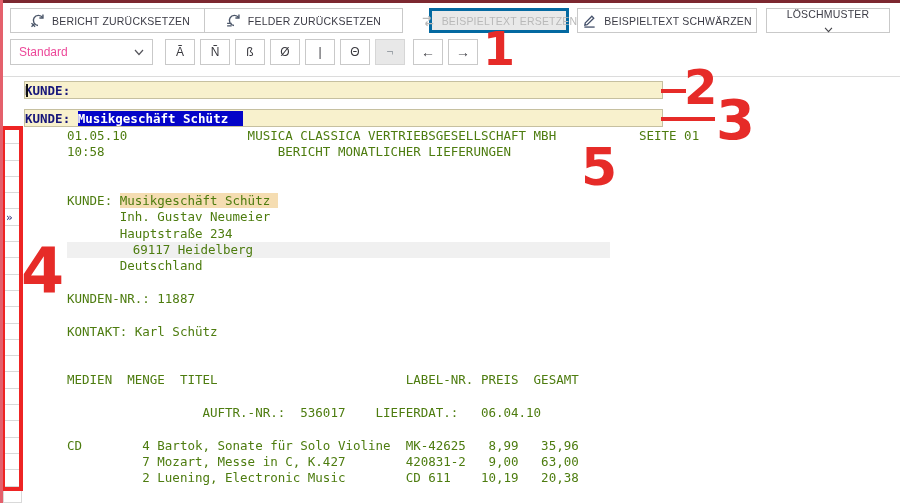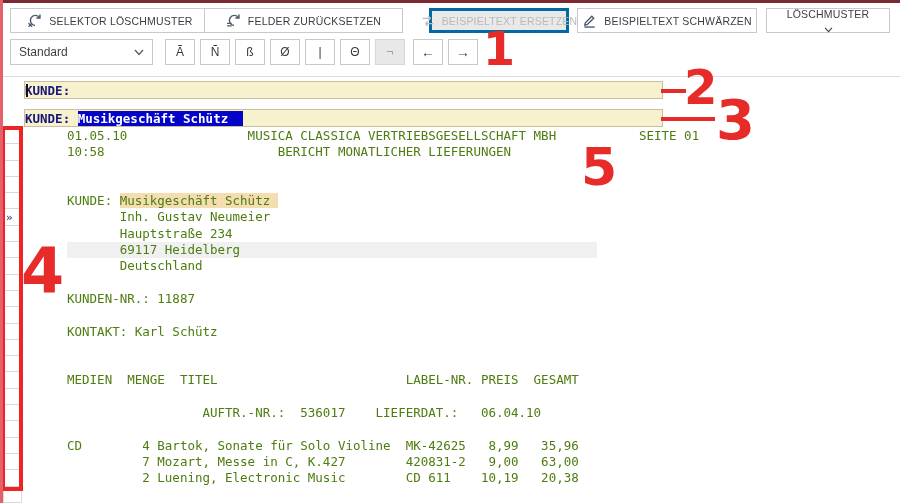--- a/index.html
+++ b/index.html
@@ -13,21 +13,21 @@
   
   .tb-btn{position:absolute;top:8px;height:25px;box-sizing:border-box;background:#fff;
           border:1px solid #c9c9c9;display:flex;align-items:center;justify-content:center;gap:7px;
           font-size:10.5px;letter-spacing:.2px;color:#3c3c46;white-space:nowrap;cursor:pointer;}
   .tb-btn.disabled{background:#e9e9e9;border:3px solid #0369a1;color:#b9b9b9;cursor:default;}
   .tb-btn svg{flex:0 0 auto;}
 
   
   .fmt-select{position:absolute;left:10px;top:39px;width:143px;height:26px;box-sizing:border-box;
               background:#fff;border:1px solid #c9c9c9;display:flex;align-items:center;
-              font-size:12px;color:#404040;padding:0 8px;justify-content:space-between;cursor:pointer;}
+              font-size:12px;color:#ec4899;padding:0 8px;justify-content:space-between;cursor:pointer;}
   .sq{position:absolute;top:39px;width:30px;height:26px;box-sizing:border-box;background:#fff;
       border:1px solid #c9c9c9;display:flex;align-items:center;justify-content:center;
       font-size:12px;color:#39393f;cursor:pointer;}
   .sq.disabled{background:#e8e8e8;border:1px solid #d6d6d6;color:#9aa0a6;cursor:default;}
   .sq.arrow{font-size:14px;color:#44444a;}
 
   
   .bar{position:absolute;left:24px;width:639px;height:18px;box-sizing:border-box;
        background:#f8f1cd;border:1px solid #c6c0a0;display:flex;align-items:center;
        font-family:"DejaVu Sans Mono","Liberation Mono",monospace;font-size:12.5px;font-weight:bold;
@@ -41,40 +41,40 @@
           background:repeating-linear-gradient(to bottom,#ffffff 0,#ffffff 15.3px,#d9d9d9 15.3px,#d9d9d9 16.3px);}
   .gutter-marker{position:absolute;left:6px;top:211px;font-family:"DejaVu Sans Mono",monospace;
                  font-size:11px;color:#1c1c6e;}
   .red-rect{position:absolute;left:1px;top:126px;width:22px;height:365px;box-sizing:border-box;
             border:4px solid #ee2424;}
 
   
   .doc{position:absolute;left:24px;top:128px;font-family:"DejaVu Sans Mono","Liberation Mono",monospace;
        font-size:12.5px;line-height:16.3px;color:#4d7c0f;margin-left:43px;}
   .dl{height:16.3px;white-space:pre;}
-  .row-gray{width:530px;background:#f0f0f0;}
+  .row-gray{width:530px;background:#f0f0f0;padding-left:13px;}
   .hl-tan{background:#f5ddb2;}
 
   
   .rednum{position:absolute;font-family:"DejaVu Sans",sans-serif;font-weight:bold;
           color:#e62b28;line-height:1;}
   .redline{position:absolute;height:4px;background:#e62b28;}
 </style>
 </head>
 <body>
 
 <div class="stage">
 
   <div class="tb-btn" style="left:10px;width:200px;">
     <svg width="15" height="15" viewBox="0 0 16 16">
       <path d="M13.5 5 A5.4 5.4 0 1 0 8.5 13.3" fill="none" stroke="#4a5568" stroke-width="1.5"></path>
       <path d="M13.8 1.6 L13.8 5.4 L10 5.4" fill="none" stroke="#4a5568" stroke-width="1.5"></path>
       <path d="M1.6 10.8 L5.4 14.6 M5.4 10.8 L1.6 14.6" fill="none" stroke="#4a5568" stroke-width="1.4"></path>
     </svg>
-    <span>SELEKTOR LÖSCHMUSTER</span>
+    <span>BERICHT ZURÜCKSETZEN</span>
   </div>
 
   <div class="tb-btn" style="left:204px;width:199px;">
     <svg width="15" height="15" viewBox="0 0 16 16">
       <path d="M13.5 5 A5.4 5.4 0 1 0 8.5 13.3" fill="none" stroke="#4a5568" stroke-width="1.5"></path>
       <path d="M13.8 1.6 L13.8 5.4 L10 5.4" fill="none" stroke="#4a5568" stroke-width="1.5"></path>
       <path d="M1.2 11 L6 11 M1.2 13.8 L6 13.8" fill="none" stroke="#4a5568" stroke-width="1.4"></path>
     </svg>
     <span>FELDER ZURÜCKSETZEN</span>
   </div>

